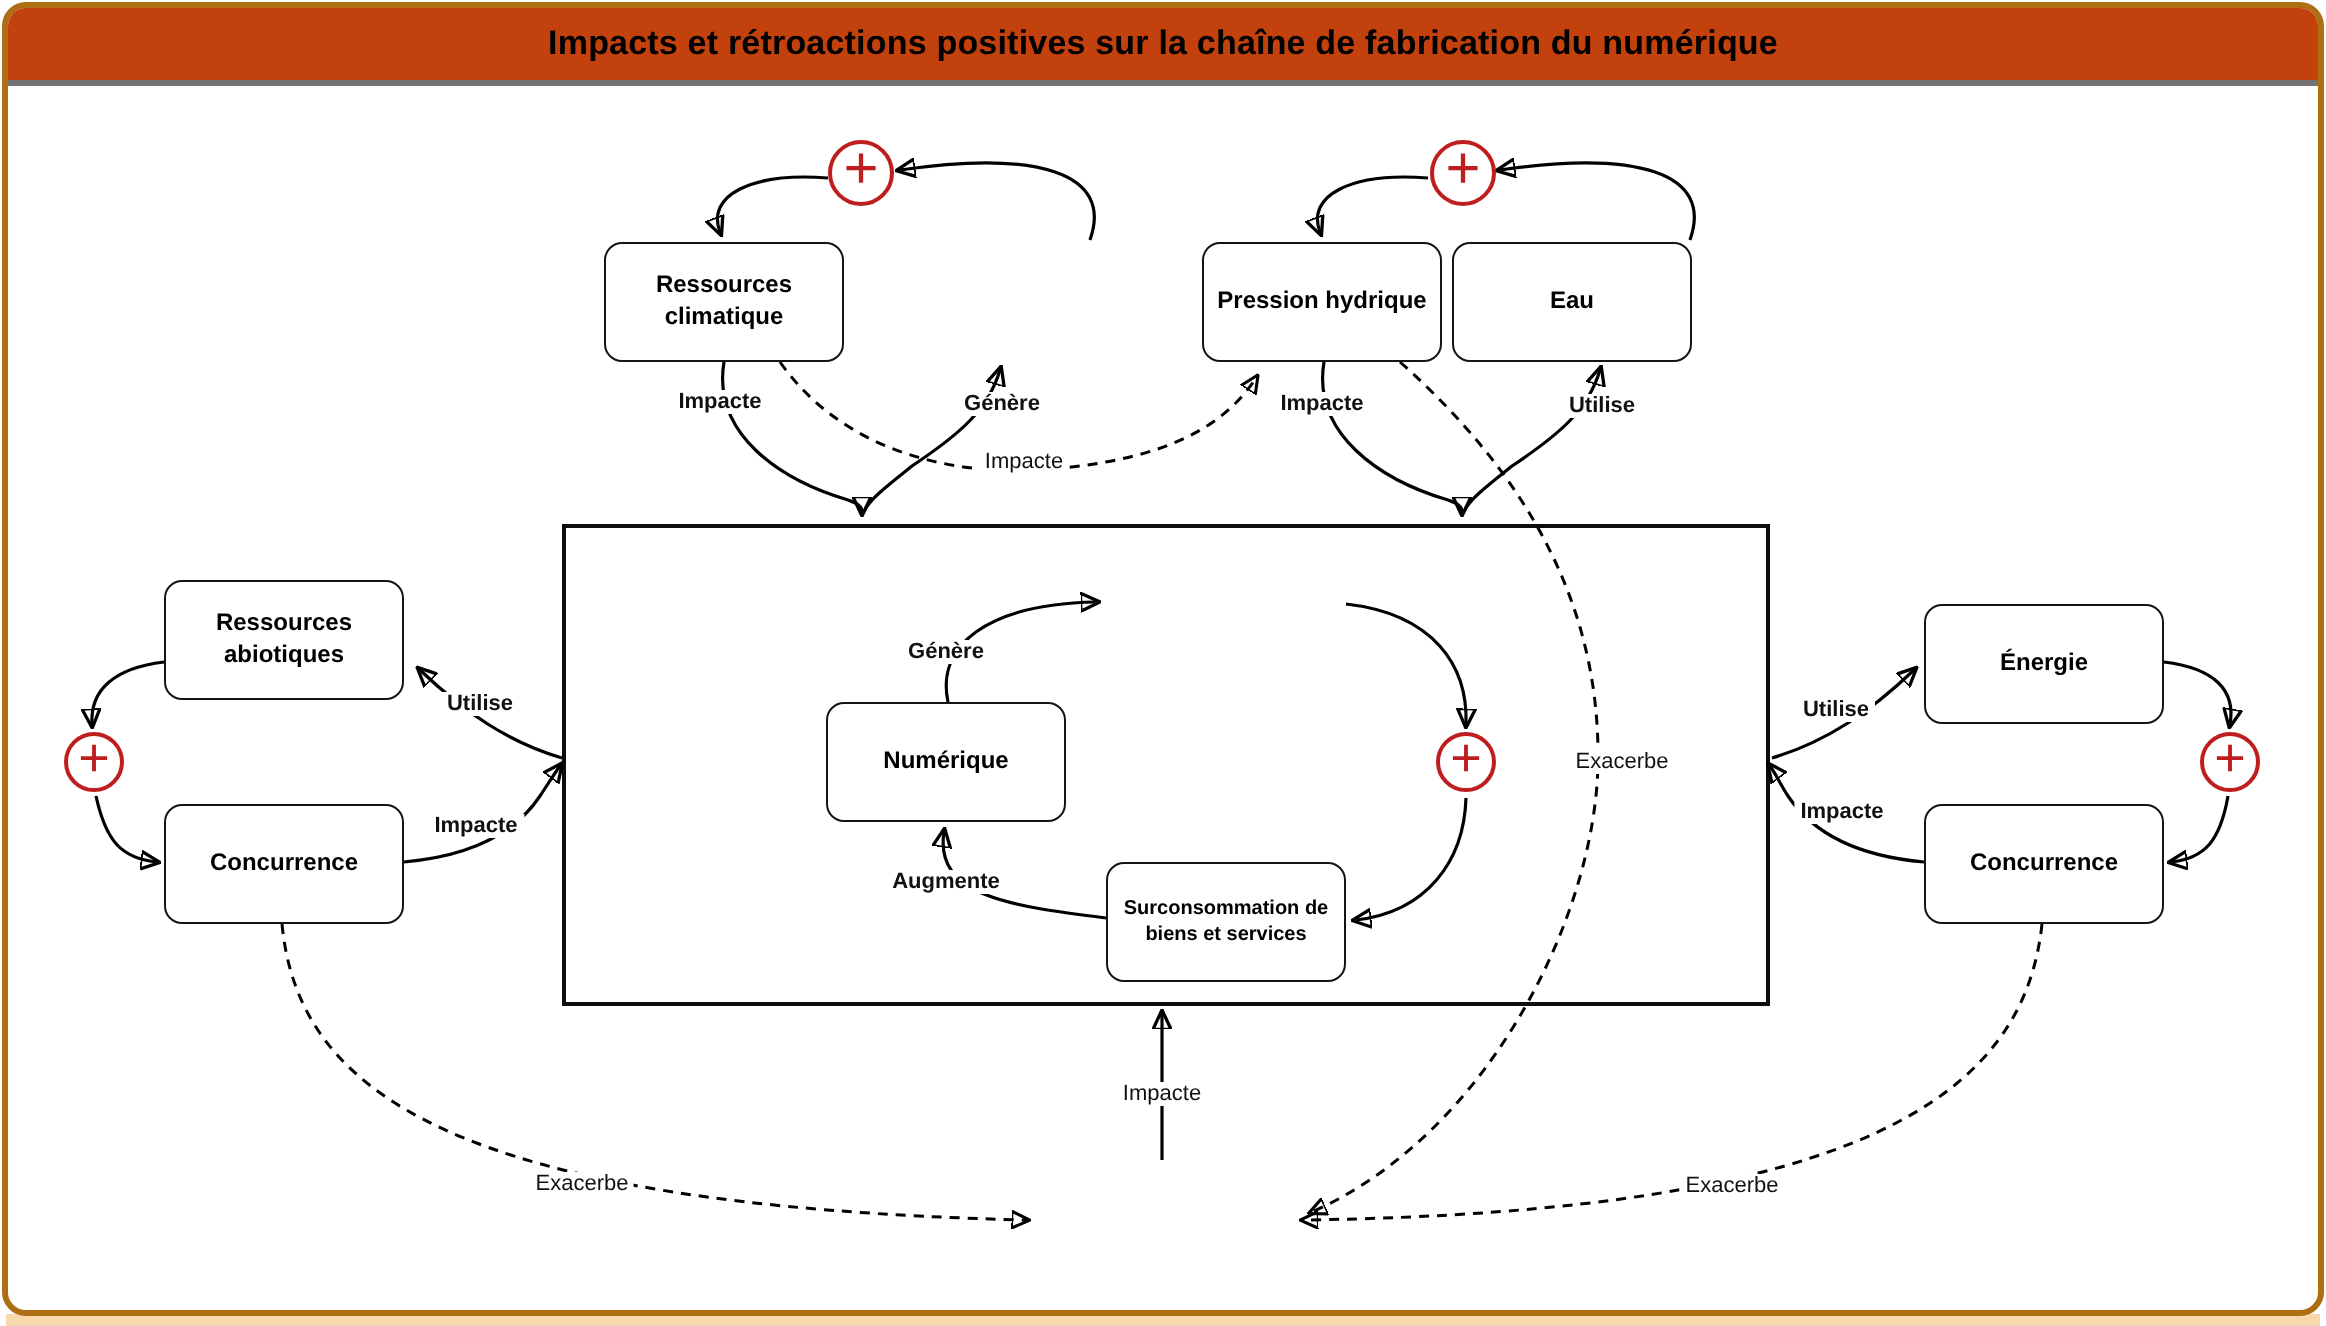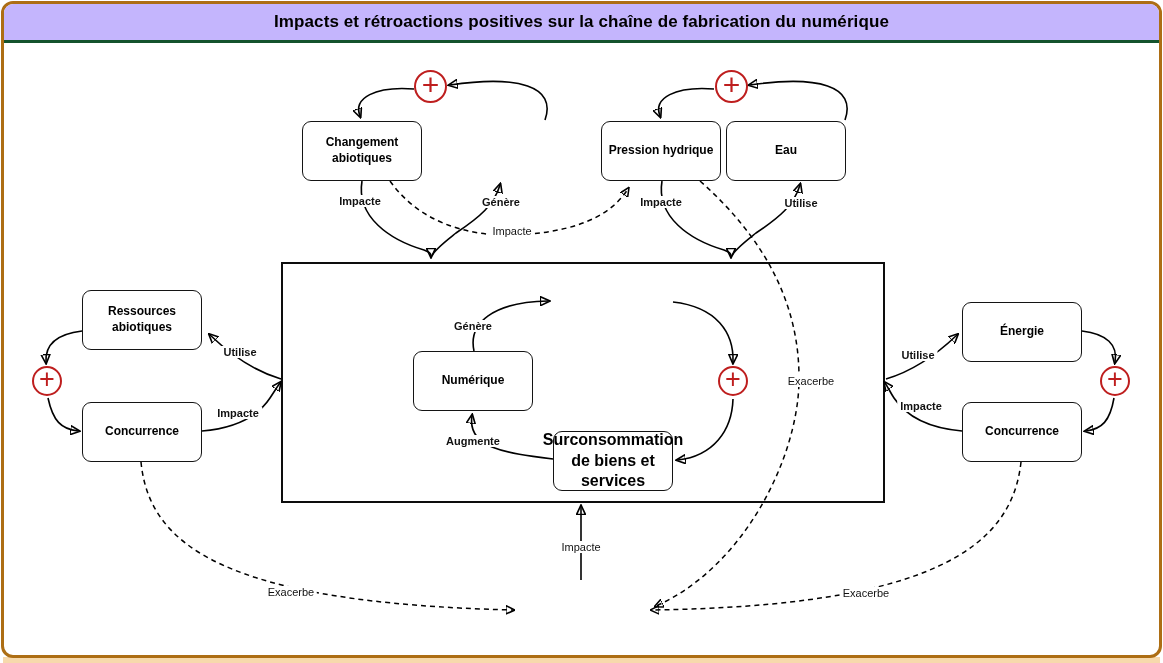--- a/index.html
+++ b/index.html
@@ -5,34 +5,34 @@
   html,body{margin:0;padding:0;}
   body{
     width:1163px;height:663px;position:relative;background:#ffffff;
     font-family:"Liberation Sans",sans-serif;overflow:hidden;
   }
   .bottom-band{position:absolute;left:3px;right:3px;bottom:0;height:6px;
     background:#F7D9AC;z-index:0;}
   .panel{position:absolute;left:1px;top:1px;right:1px;bottom:5px;
     border:3px solid #AD6E14;border-radius:12px;background:#ffffff;z-index:1;}
   .titlebar{position:absolute;left:0;top:0;right:0;height:36px;
-    background:#c4b5fd;border-bottom:3px solid #14532d;
+    background:#c2410c;border-bottom:3px solid #737373;
     border-radius:9px 9px 0 0;display:flex;align-items:center;justify-content:center;}
   .titlebar h1{margin:0;font-size:17px;font-weight:700;color:#000;letter-spacing:.1px;}
   .stage{position:absolute;left:0;top:0;width:1163px;height:663px;z-index:2;}
   .bigbox{position:absolute;left:281px;top:262px;width:604px;height:241px;
     border:2.5px solid #0d0d0d;box-sizing:border-box;background:transparent;z-index:1;}
   svg.wires{position:absolute;left:0;top:0;z-index:2;}
   svg.wires path{fill:none;stroke:#000;stroke-width:1.6;}
   svg.wires path.dashed{stroke-dasharray:5 4;stroke-width:1.5;}
   .node{position:absolute;width:120px;height:60px;box-sizing:border-box;
     background:#fff;border:1.5px solid #141414;border-radius:9px;
     display:flex;align-items:center;justify-content:center;text-align:center;
     font-size:12px;font-weight:700;line-height:1.3;padding:2px;color:#000;z-index:3;}
-  .node.small{font-size:16px;}
+  .node.small{font-size:10px;}
   .lbl{position:absolute;transform:translate(-50%,-50%);font-size:11px;
     background:#fff;padding:0 3px;white-space:nowrap;color:#111;z-index:4;}
   .lbl.b{font-weight:700;}
   .plus{position:absolute;box-sizing:border-box;background:#fff;
     border:2.5px solid #BE1E1E;border-radius:50%;color:#BE1E1E;
     display:flex;align-items:center;justify-content:center;z-index:5;}
   .plus span{font-size:27px;font-weight:400;line-height:1;margin-top:-3px;}
   .plus.big{width:33px;height:33px;}
   .plus.big span{font-size:30px;}
   .plus.std{width:30px;height:30px;}
@@ -88,21 +88,21 @@
     <path marker-end="url(#ah)" d="M 962 431 C 928 428 906 416 894 398 C 890 392 888 387 885 383"></path>
 
     <path marker-end="url(#ah)" d="M 581 580 L 581 507"></path>
 
     <path class="dashed" marker-end="url(#ah)" d="M 390 181 C 424 229 481 237 519 235 C 562 232 606 223 628 189"></path>
     <path class="dashed" marker-end="url(#ah)" d="M 700 181 C 763 237 800 302 799 381 C 798 458 744 567 656 606"></path>
     <path class="dashed" marker-end="url(#ah)" d="M 141 462 C 149 546 226 603 513 610"></path>
     <path class="dashed" marker-end="url(#ah)" d="M 1021 462 C 1012 546 934 606 652 610"></path>
   </svg>
 
-  <div class="node" style="left:302px;top:121px">Changement abiotiques</div>
+  <div class="node" style="left:302px;top:121px">Ressources climatique</div>
   <div class="node" style="left:601px;top:121px">Pression hydrique</div>
   <div class="node" style="left:726px;top:121px">Eau</div>
   <div class="node" style="left:82px;top:290px">Ressources abiotiques</div>
   <div class="node" style="left:82px;top:402px">Concurrence</div>
   <div class="node" style="left:962px;top:302px">Énergie</div>
   <div class="node" style="left:962px;top:402px">Concurrence</div>
   <div class="node" style="left:413px;top:351px">Numérique</div>
   <div class="node small" style="left:553px;top:431px">Surconsommation de biens et services</div>
 
   <span class="lbl b" style="left:360px;top:201px">Impacte</span>

